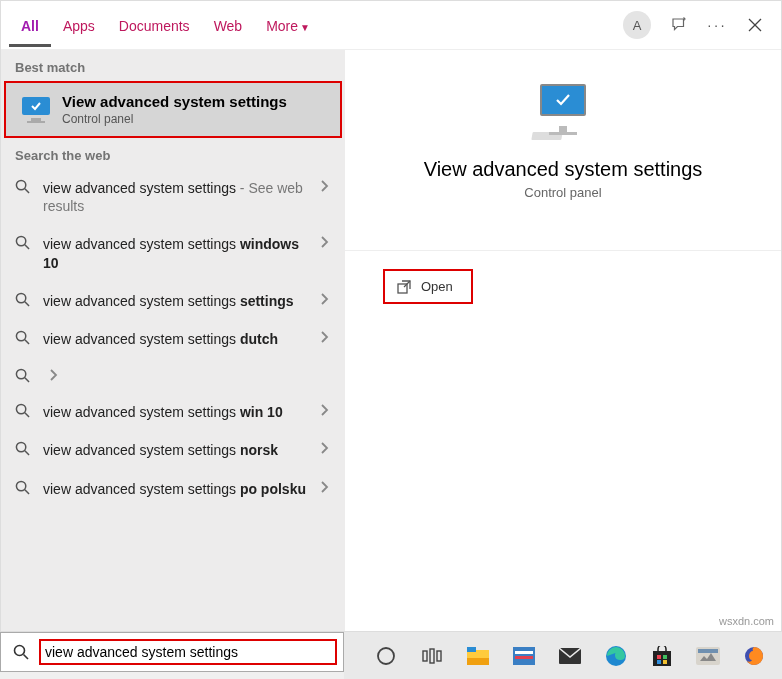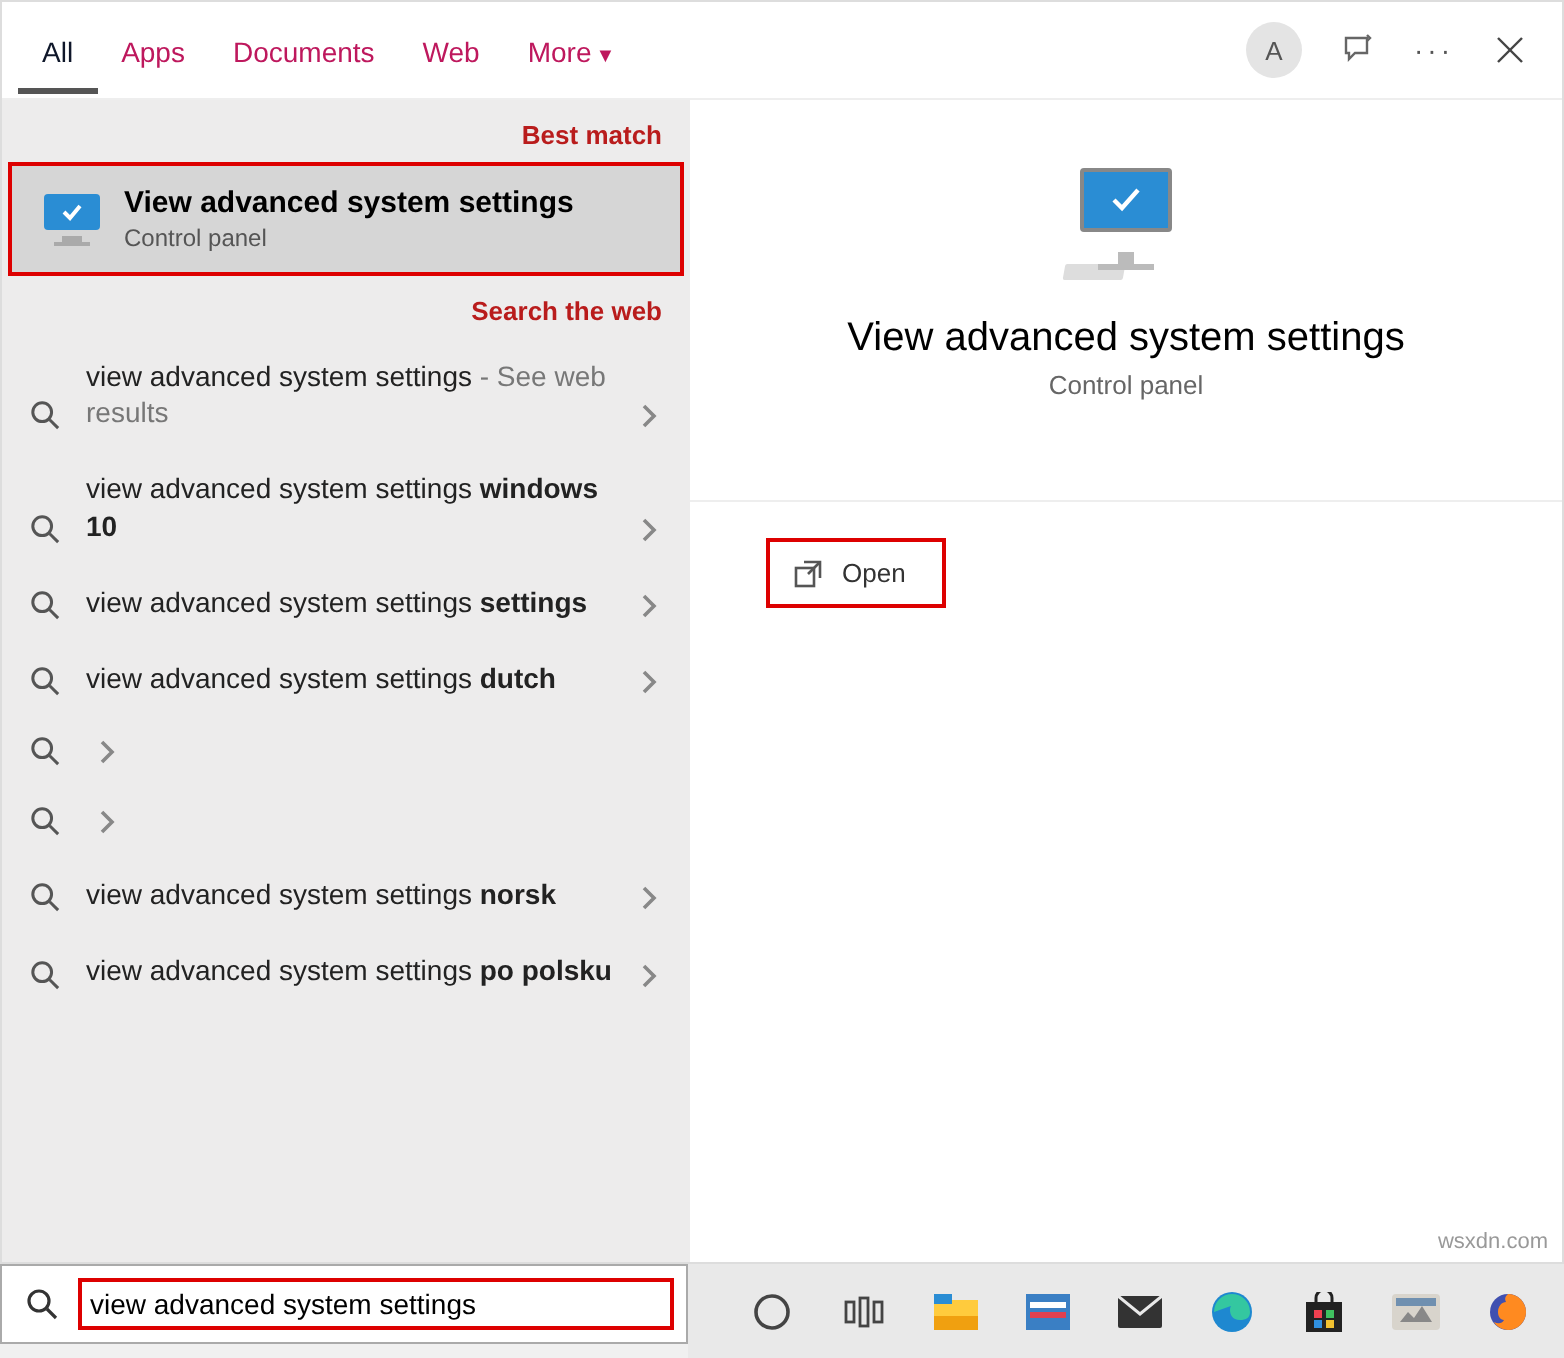--- a/index.html
+++ b/index.html
@@ -1,37 +1,37 @@
 <!DOCTYPE html>
 <html><head>
 <meta charset="utf-8">
 <style>
 * { box-sizing: border-box; margin: 0; padding: 0; font-family: "Segoe UI", Arial, sans-serif; }
 body { width: 782px; height: 679px; background: #f0f0f0; position: relative; overflow: hidden; }
 .window { width: 782px; height: 632px; background: #fff; display: flex; flex-direction: column; border: 1px solid #ddd; }
 .tabs { display: flex; align-items: center; height: 48px; padding: 0 8px; }
 .tab { padding: 14px 12px 10px; font-size: 14px; color: #be185d; cursor: pointer; border-bottom: 3px solid transparent; }
-.tab.active { color: #0f172a; font-weight: 400; border-bottom-color: #555; }
+.tab.active { color: #a21caf; font-weight: 700; border-bottom-color: #555; }
 .tab .chev { margin-left: 2px; font-size: 10px; }
 .tabs-spacer { flex: 1; }
 .rbtns { display: flex; align-items: center; gap: 18px; padding-right: 8px; }
 .avatar { width: 28px; height: 28px; border-radius: 50%; background: #e4e4e4; display: flex; align-items: center; justify-content: center; font-size: 13px; color: #555; }
 .iconbtn { width: 20px; height: 20px; display: flex; align-items: center; justify-content: center; color: #555; cursor: pointer; }
 .divider { height: 1px; background: #eee; }
 .body { flex: 1; display: flex; min-height: 0; }
 .left { width: 344px; background: #edecec; overflow-y: auto; display: flex; flex-direction: column; }
-.section-h { font-size: 13px; font-weight: 600; padding: 10px 14px 6px; color: #b91c1c; text-align: right; }
+.section-h { font-size: 13px; font-weight: 600; padding: 10px 14px 6px; color: #737373; }
 .best { display: flex; align-items: center; padding: 10px 14px; background: #d6d6d6; cursor: pointer; border: 2.5px solid #d00; margin: 0 3px; }
 .best .icon { width: 32px; height: 26px; position: relative; margin-right: 10px; flex-shrink: 0; }
 .monitor { width: 28px; height: 18px; background: #2a8dd4; border-radius: 2px; position: absolute; top: 0; left: 2px; display: flex; align-items: center; justify-content: center; }
 .stand { width: 10px; height: 3px; background: #aaa; position: absolute; bottom: 2px; left: 11px; }
 .base { width: 18px; height: 2px; background: #aaa; position: absolute; bottom: 0; left: 7px; }
 .best .ttl { font-size: 15px; font-weight: 600; color: #000; }
 .best .sub { font-size: 12px; color: #555; margin-top: 2px; }
-.wrow { display: flex; align-items: flex-end; padding: 10px 10px 10px 14px; cursor: pointer; }
+.wrow { display: flex; align-items: flex-start; padding: 10px 10px 10px 14px; cursor: pointer; }
 .wrow .sicon { width: 18px; margin-right: 10px; color: #555; flex-shrink: 0; }
 .wrow .txt { flex: 1; font-size: 14px; color: #222; line-height: 1.3; }
 .wrow .txt .ext { color: #777; }
 .wrow .txt b { font-weight: 600; }
 .wrow .chev { color: #888; padding: 0 6px; }
 .right { flex: 1; display: flex; flex-direction: column; align-items: center; padding-top: 30px; }
 .bigicon { width: 70px; height: 60px; position: relative; margin-bottom: 18px; }
 .bigicon .screen { width: 46px; height: 32px; background: #2a8dd4; border: 2px solid #888; border-radius: 2px; position: absolute; top: 4px; left: 12px; display: flex; align-items: center; justify-content: center; color: #fff; }
 .bigicon .st { width: 8px; height: 6px; background: #bbb; position: absolute; bottom: 8px; left: 31px; }
 .bigicon .bs { width: 28px; height: 3px; background: #bbb; position: absolute; bottom: 5px; left: 21px; }
@@ -167,20 +167,21 @@
               </svg>
             </div>
           </div>
           <div class="wrow">
     <div class="sicon">
               <svg width="15" height="15" viewBox="0 0 16 16" fill="none" stroke="#555" stroke-width="1.6">
                 <circle cx="6.5" cy="6.5" r="5"></circle>
                 <line x1="10.5" y1="10.5" x2="15" y2="15"></line>
               </svg>
             </div>
+    <div class="txt">view advanced system settings <b>win 10</b></div>
     <div class="chev">
               <svg width="9" height="14" viewBox="0 0 9 14" fill="none" stroke="#888" stroke-width="1.8">
                 <path d="M2 2l5 5-5 5"></path>
               </svg>
             </div>
           </div>
           <div class="wrow">
     <div class="sicon">
               <svg width="15" height="15" viewBox="0 0 16 16" fill="none" stroke="#555" stroke-width="1.6">
                 <circle cx="6.5" cy="6.5" r="5"></circle>

